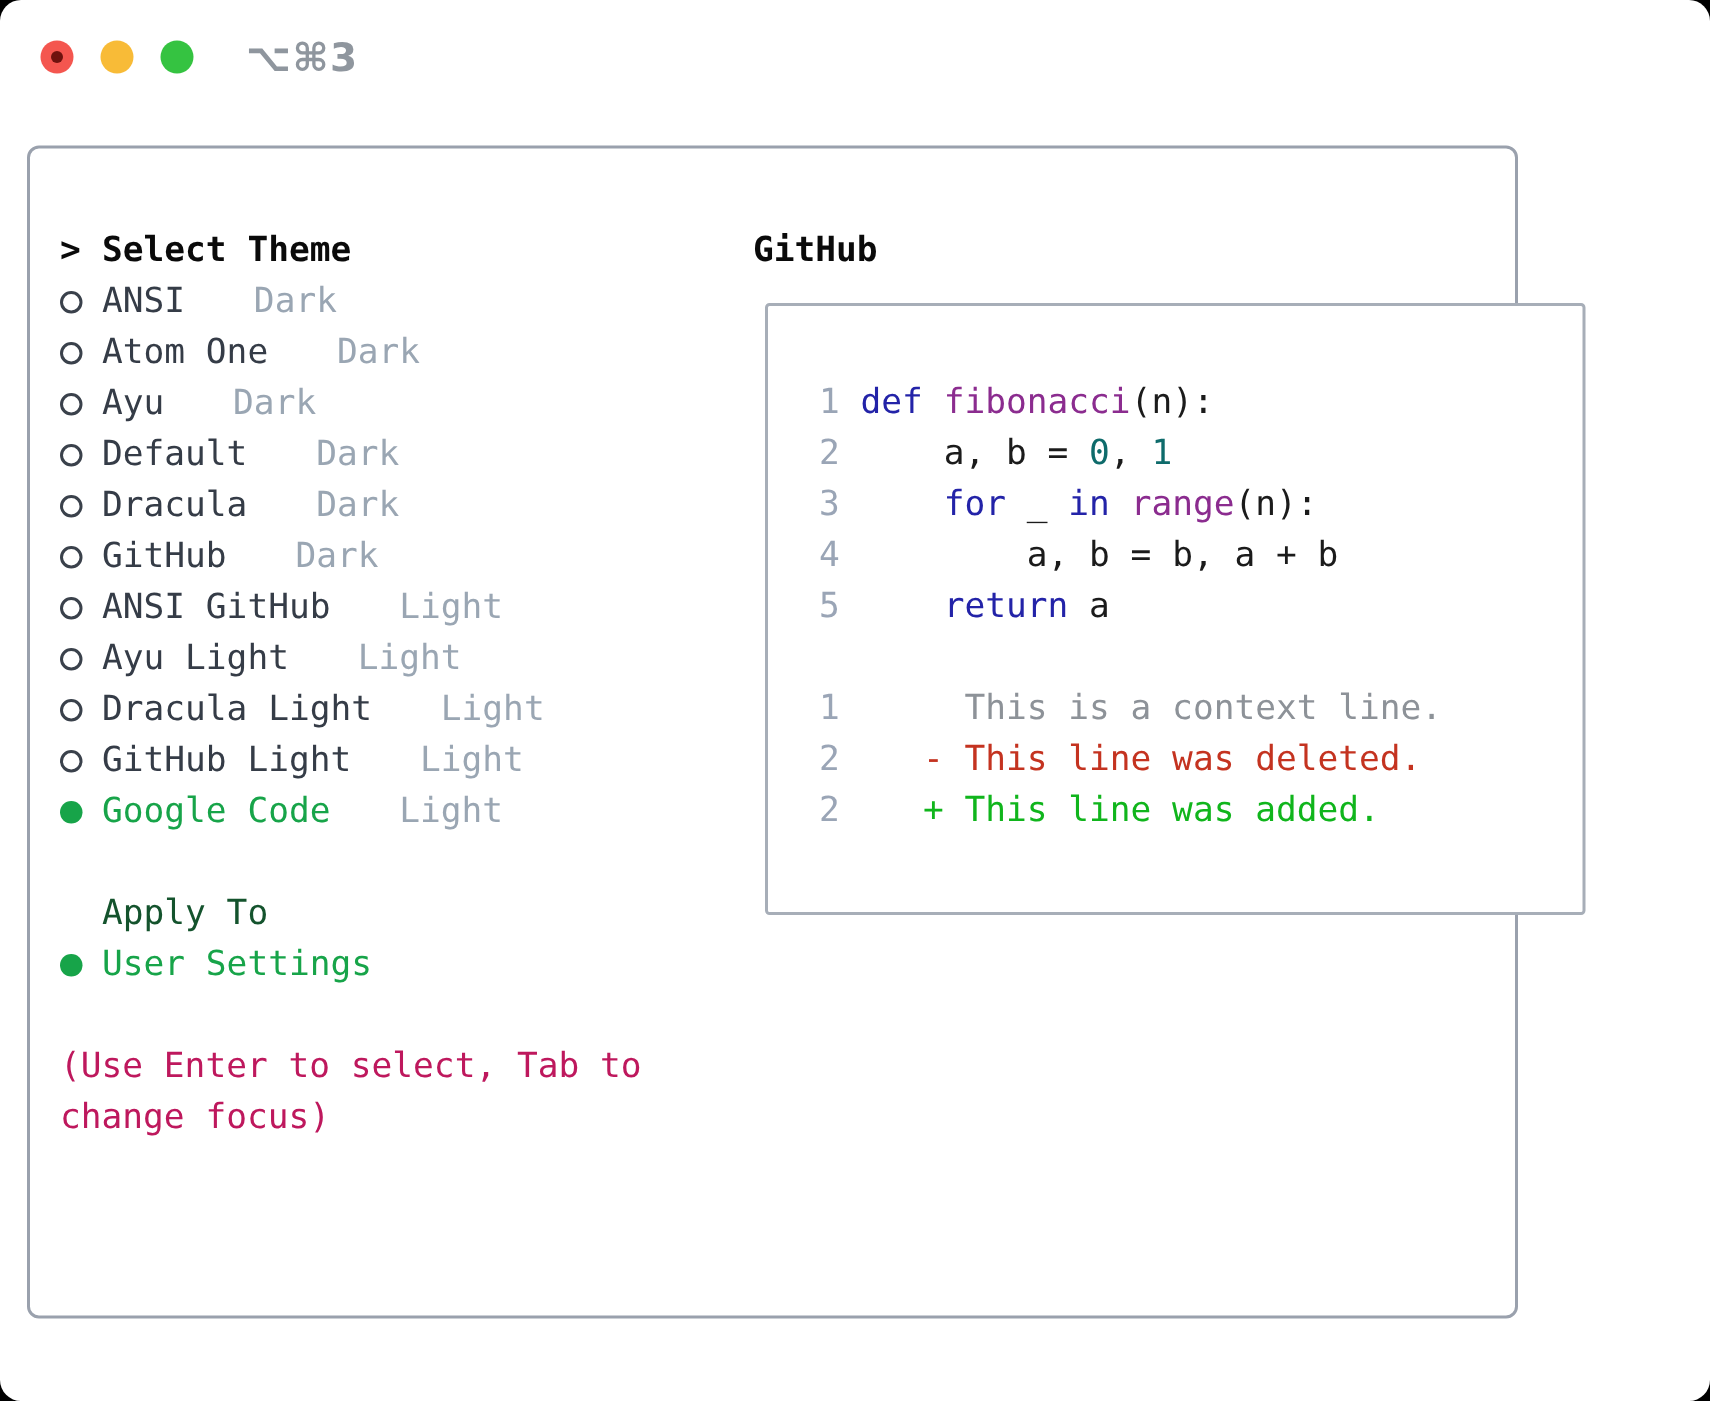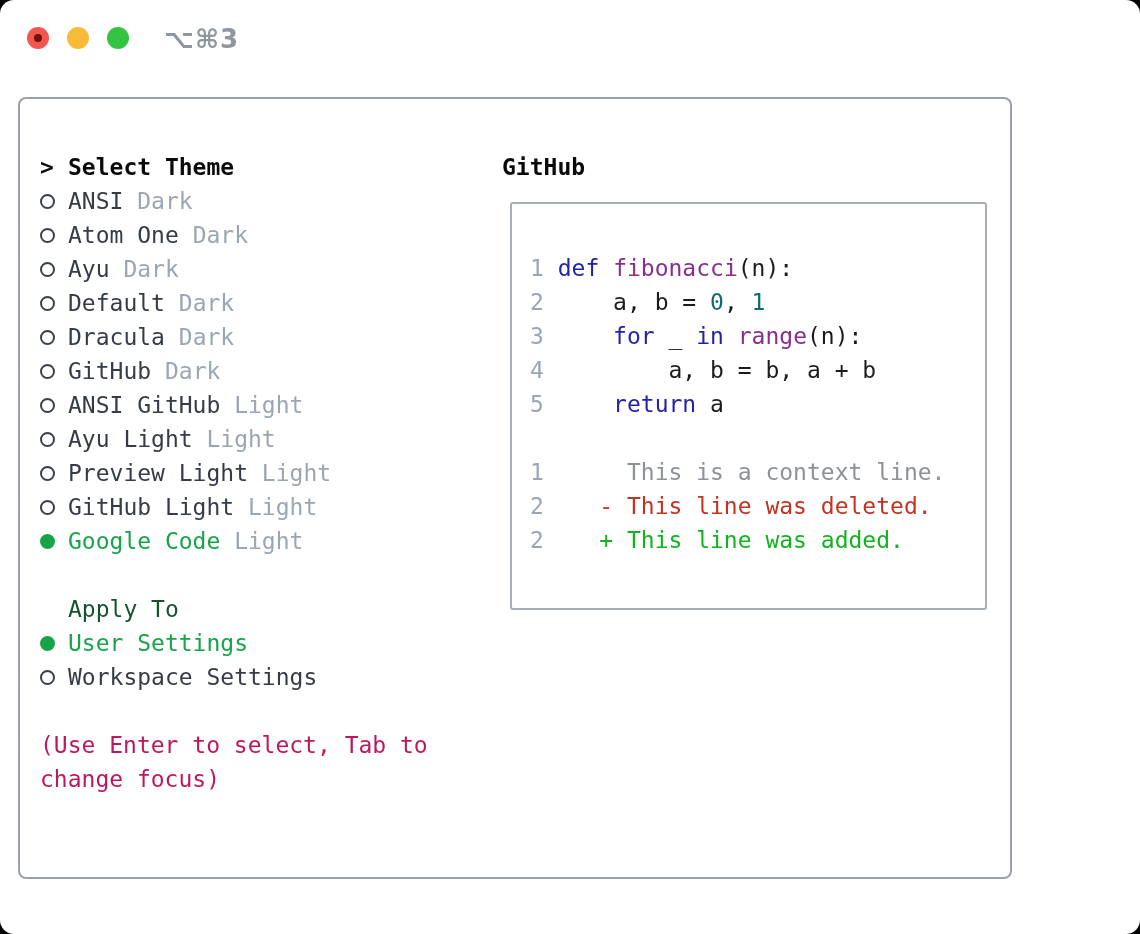--- a/index.html
+++ b/index.html
@@ -38,37 +38,38 @@
   .prompt{color:#0a0a0a;font-weight:bold;}
   .header-text{color:#0a0a0a;font-weight:bold;white-space:pre;}
   .circle{
     width:11px;height:11px;border:2px solid #3a414b;border-radius:50%;
     display:inline-block;box-sizing:content-box;
   }
   .circle.filled{width:15px;height:15px;border:none;background:#17a449;}
   .item-text{white-space:pre;}
   .theme-name{color:#353c47;}
   .theme-name.selected{color:#17a449;}
-  .variant{color:#9aa6b3;}
+  .variant{color:#9aa6b3;margin-left:32px;}
   .apply-header{color:#14532d;white-space:pre;}
   .option-label{color:#353c47;white-space:pre;}
   .option-label.selected{color:#17a449;}
   .hint{
     width:414px;font-size:23px;line-height:34px;color:#be185d;
     word-wrap:break-word;
   }
   
   .preview-header{
     position:absolute;left:482px;top:51px;height:34px;line-height:34px;
     font-size:23px;font-weight:bold;color:#0a0a0a;
   }
   .preview-box{
-    position:absolute;left:490px;top:103px;width:477px;height:408px;
+    position:absolute;left:490px;top:103px;width:547px;height:408px;
     border:2px solid #a7aeb8;border-radius:3px;box-sizing:border-box;background:#fff;
     overflow:hidden;
+    padding-left:16px;
   }
   .preview-box pre{
     margin:0;padding:47px 0 0 18px;
     font-family:"DejaVu Sans Mono", monospace;
     font-size:23px;line-height:34px;white-space:pre;
   }
   .tok-kw{color:#2323a8;}
   .tok-fn{color:#8b2c8f;}
   .tok-lit{color:#0e6b6b;}
   .tok-pln{color:#1b1b1b;}
@@ -147,21 +148,21 @@
           <div class="row">
             <span class="marker">
               <span class="circle"></span>
             </span>
             <span class="item-text"><span class="theme-name">Ayu Light</span><span class="variant"> Light</span></span>
           </div>
           <div class="row">
             <span class="marker">
               <span class="circle"></span>
             </span>
-            <span class="item-text"><span class="theme-name">Preview Light</span><span class="variant"> Light</span></span>
+            <span class="item-text"><span class="theme-name">Dracula Light</span><span class="variant"> Light</span></span>
           </div>
           <div class="row">
             <span class="marker">
               <span class="circle"></span>
             </span>
             <span class="item-text"><span class="theme-name">GitHub Light</span><span class="variant"> Light</span></span>
           </div>
           <div class="row">
             <span class="marker">
               <span class="circle filled"></span>
@@ -176,26 +177,20 @@
         <span class="marker"></span>
         <span class="apply-header">Apply To</span>
       </div>
 
       <div id="apply-list">
           <div class="row">
             <span class="marker">
               <span class="circle filled"></span>
             </span>
             <span class="option-label selected">User Settings</span>
-          </div>
-          <div class="row">
-            <span class="marker">
-              <span class="circle"></span>
-            </span>
-            <span class="option-label">Workspace Settings</span>
           </div>
         </div>
 
       <div class="row"></div>
 
       <div class="hint">(Use Enter to select, Tab to change focus)</div>
     </div>
 
     <div class="preview-header">GitHub</div>
 

